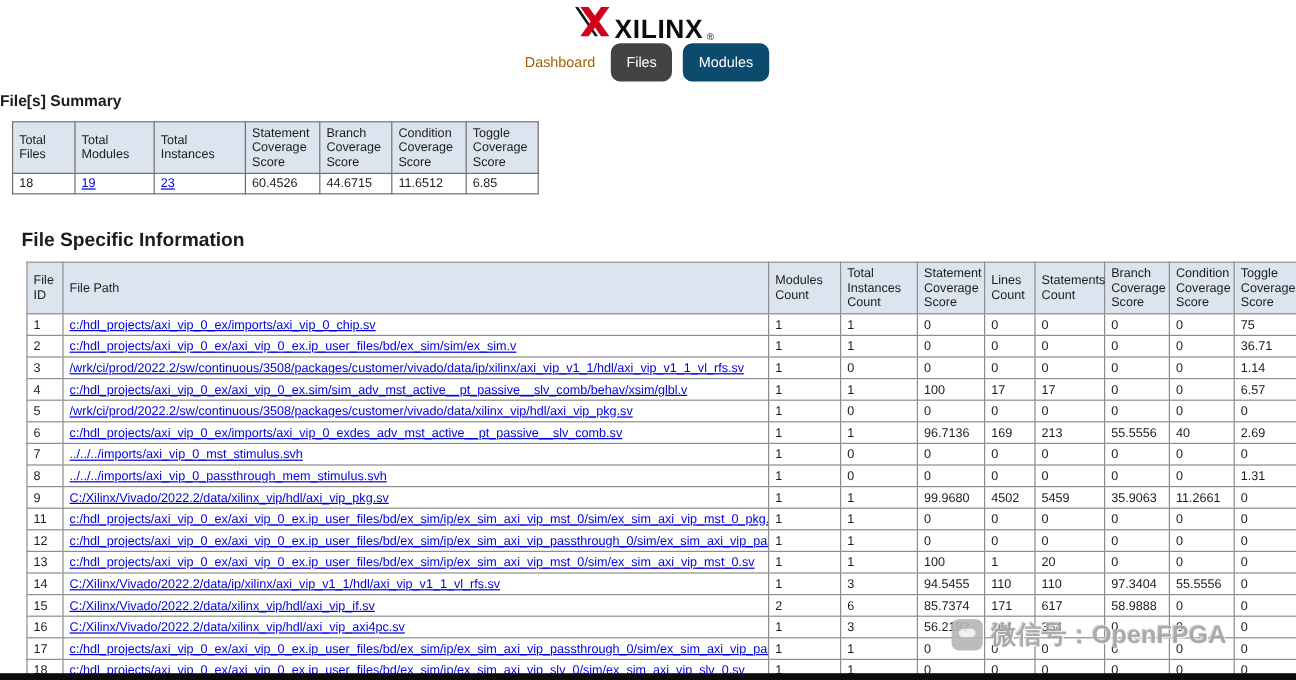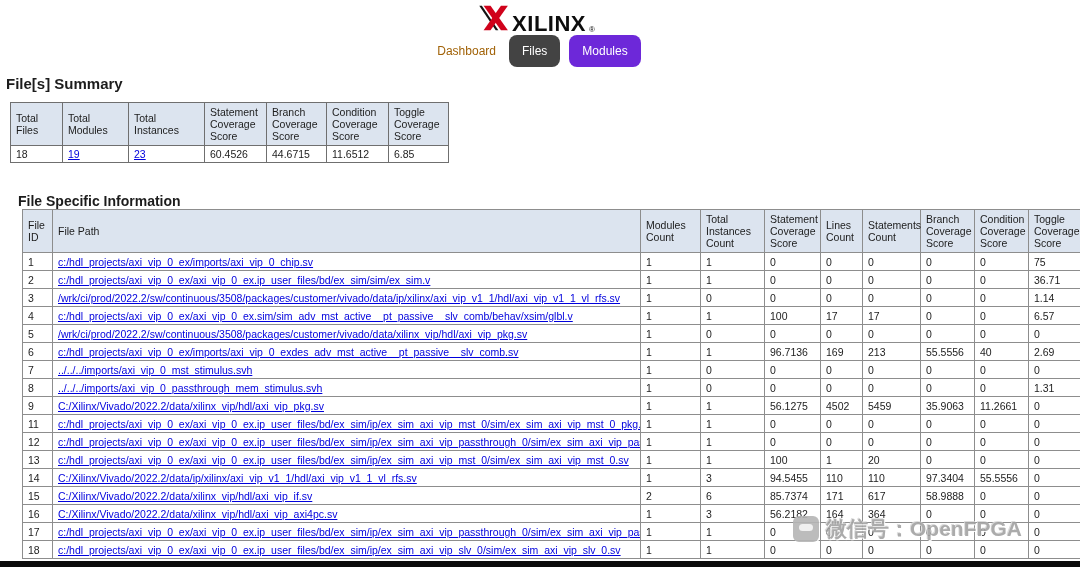--- a/index.html
+++ b/index.html
@@ -12,24 +12,24 @@
   }
   
   .app-header { display:flex; justify-content:space-between; align-items:center; padding:5px 14px 2px 8px;flex-direction:column; }
   .logo { display:flex; align-items:flex-end; gap:3px; }
   .logo-text { font-size:22px; font-weight:bold; letter-spacing:0.5px; color:#0d0d0d; line-height:1; }
   .logo-reg { font-size:8px; color:#0d0d0d; margin-bottom:1px; }
   .top-nav { display:flex; align-items:stretch; gap:9px; }
   .nav-link { font-size:12px; color:#a16207; text-decoration:none; padding:9px 4px; }
   .nav-btn { font-size:12px; color:#fff; text-decoration:none; padding:9px 13px;border-radius:8px; }
   .nav-btn.files { background:#434343; }
-  .nav-btn.modules { background:#6d28d9; }
-  
-  .summary-title { font-size:15px; font-weight:bold; margin:6px 0 10px 6px; }
-  .fileinfo-title { font-size:14px; font-weight:bold; margin:30px 0 0 18px; }
+  .nav-btn.modules { background:#0c4a6e; }
+  
+  .summary-title { font-size:13px; font-weight:bold; margin:6px 0 10px 0; }
+  .fileinfo-title { font-size:16px; font-weight:bold; margin:30px 0 8px 18px; }
   
   table { border-collapse:collapse; }
   th, td { border:1px solid #6f6f6f; font-size:10.5px; text-align:left; font-weight:normal; }
   thead th { background:#dce4ef; padding:3px 5px; vertical-align:middle; }
   tbody td { padding:2px 5px; background:#fff; }
   .summary-table { margin-left:10px; }
   .summary-table th { width:60px; }
   .files-table { margin-left:22px; width:1060px; table-layout:fixed; }
   .files-table th, .files-table td { border-color:#8d8d8d; white-space:normal; }
   .files-table tbody td { white-space:nowrap; overflow:hidden; height:18px; }
@@ -218,21 +218,21 @@
         <td>0</td>
         <td>0</td>
         <td>0</td>
         <td>1.31</td>
       </tr>
       <tr>
         <td>9</td>
         <td><a href="#" class="plink">C:/Xilinx/Vivado/2022.2/data/xilinx_vip/hdl/axi_vip_pkg.sv</a></td>
         <td>1</td>
         <td>1</td>
-        <td>56.1275</td>
+        <td>99.9680</td>
         <td>4502</td>
         <td>5459</td>
         <td>35.9063</td>
         <td>11.2661</td>
         <td>0</td>
       </tr>
       <tr>
         <td>11</td>
         <td><a href="#" class="plink">c:/hdl_projects/axi_vip_0_ex/axi_vip_0_ex.ip_user_files/bd/ex_sim/ip/ex_sim_axi_vip_mst_0/sim/ex_sim_axi_vip_mst_0_pkg.sv</a></td>
         <td>1</td>

